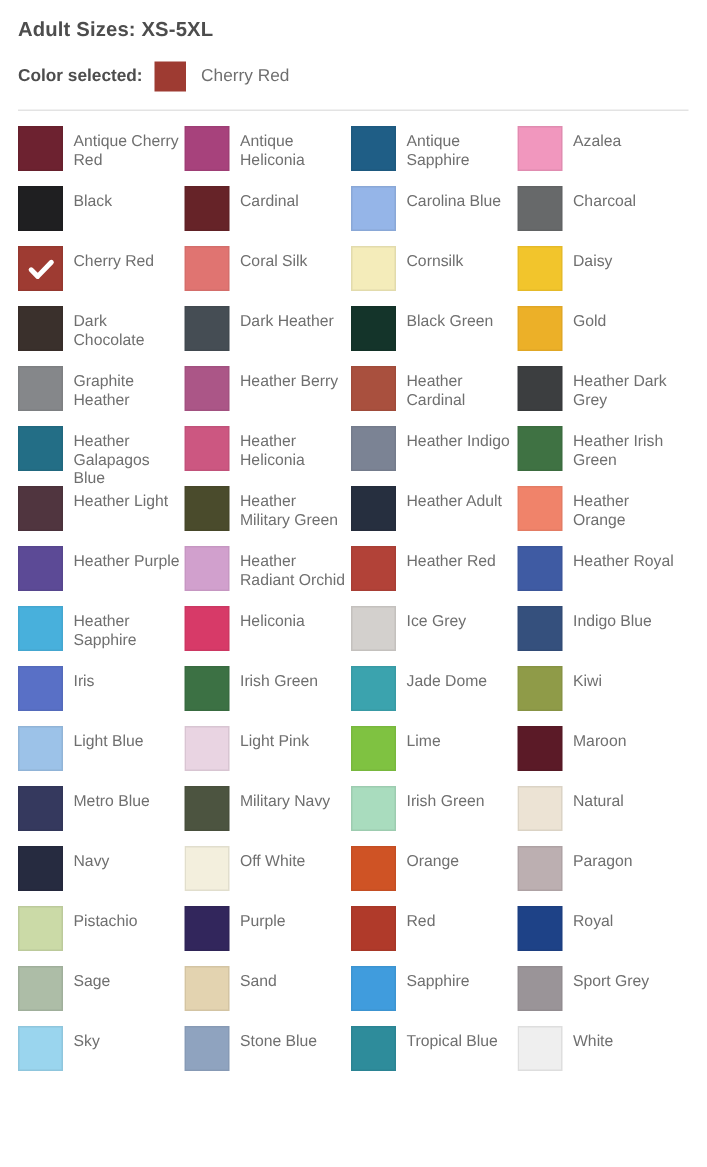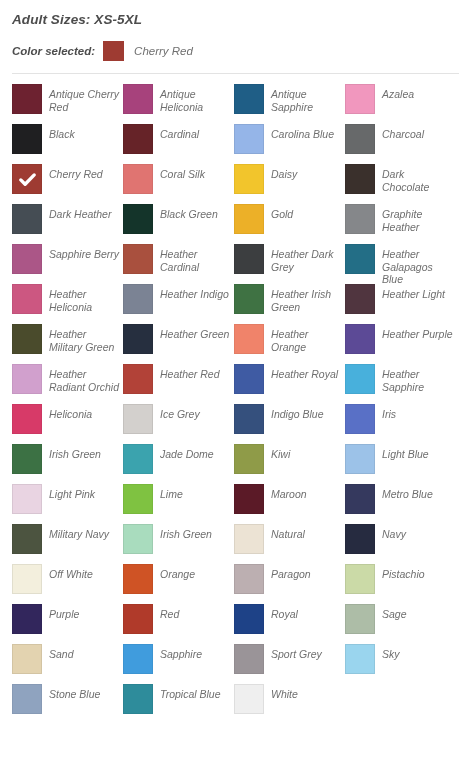--- a/index.html
+++ b/index.html
@@ -13,21 +13,20 @@
     height: 778px;
     font-family: "Liberation Sans", sans-serif;
     color: #555555;
     overflow: hidden;
   }
   .page {
     width: 471px;
     height: 778px;
     position: relative;
     box-sizing: border-box;
-    font-style: italic;
   }
 
   
   .header {
     padding: 11px 0 0 12px;
   }
   .page-title {
     font-size: 13.5px;
     font-weight: bold;
     color: #4d4d4d;
@@ -171,20 +170,24 @@
             </svg>
           </span>
         </div>
         <span class="swatch-label">Cherry Red</span>
       </div>
       <div class="swatch-cell">
         <div class="swatch-box" style="background: rgb(224, 116, 113);"></div>
         <span class="swatch-label">Coral Silk</span>
       </div>
       <div class="swatch-cell">
+        <div class="swatch-box light" style="background: rgb(244, 236, 186);"></div>
+        <span class="swatch-label">Cornsilk</span>
+      </div>
+      <div class="swatch-cell">
         <div class="swatch-box" style="background: rgb(242, 197, 44);"></div>
         <span class="swatch-label">Daisy</span>
       </div>
       <div class="swatch-cell">
         <div class="swatch-box" style="background: rgb(58, 48, 44);"></div>
         <span class="swatch-label">Dark Chocolate</span>
       </div>
       <div class="swatch-cell">
         <div class="swatch-box" style="background: rgb(69, 77, 84);"></div>
         <span class="swatch-label">Dark Heather</span>
@@ -196,21 +199,21 @@
       <div class="swatch-cell">
         <div class="swatch-box" style="background: rgb(236, 176, 40);"></div>
         <span class="swatch-label">Gold</span>
       </div>
       <div class="swatch-cell">
         <div class="swatch-box" style="background: rgb(133, 135, 138);"></div>
         <span class="swatch-label">Graphite Heather</span>
       </div>
       <div class="swatch-cell">
         <div class="swatch-box" style="background: rgb(171, 86, 135);"></div>
-        <span class="swatch-label">Sapphire Berry</span>
+        <span class="swatch-label">Heather Berry</span>
       </div>
       <div class="swatch-cell">
         <div class="swatch-box" style="background: rgb(169, 80, 62);"></div>
         <span class="swatch-label">Heather Cardinal</span>
       </div>
       <div class="swatch-cell">
         <div class="swatch-box" style="background: rgb(60, 62, 64);"></div>
         <span class="swatch-label">Heather Dark Grey</span>
       </div>
       <div class="swatch-cell">
@@ -232,21 +235,21 @@
       <div class="swatch-cell">
         <div class="swatch-box" style="background: rgb(80, 53, 63);"></div>
         <span class="swatch-label">Heather Light</span>
       </div>
       <div class="swatch-cell">
         <div class="swatch-box" style="background: rgb(74, 75, 44);"></div>
         <span class="swatch-label">Heather Military Green</span>
       </div>
       <div class="swatch-cell">
         <div class="swatch-box" style="background: rgb(38, 47, 63);"></div>
-        <span class="swatch-label">Heather Green</span>
+        <span class="swatch-label">Heather Adult</span>
       </div>
       <div class="swatch-cell">
         <div class="swatch-box" style="background: rgb(240, 131, 106);"></div>
         <span class="swatch-label">Heather Orange</span>
       </div>
       <div class="swatch-cell">
         <div class="swatch-box" style="background: rgb(92, 74, 150);"></div>
         <span class="swatch-label">Heather Purple</span>
       </div>
       <div class="swatch-cell">

